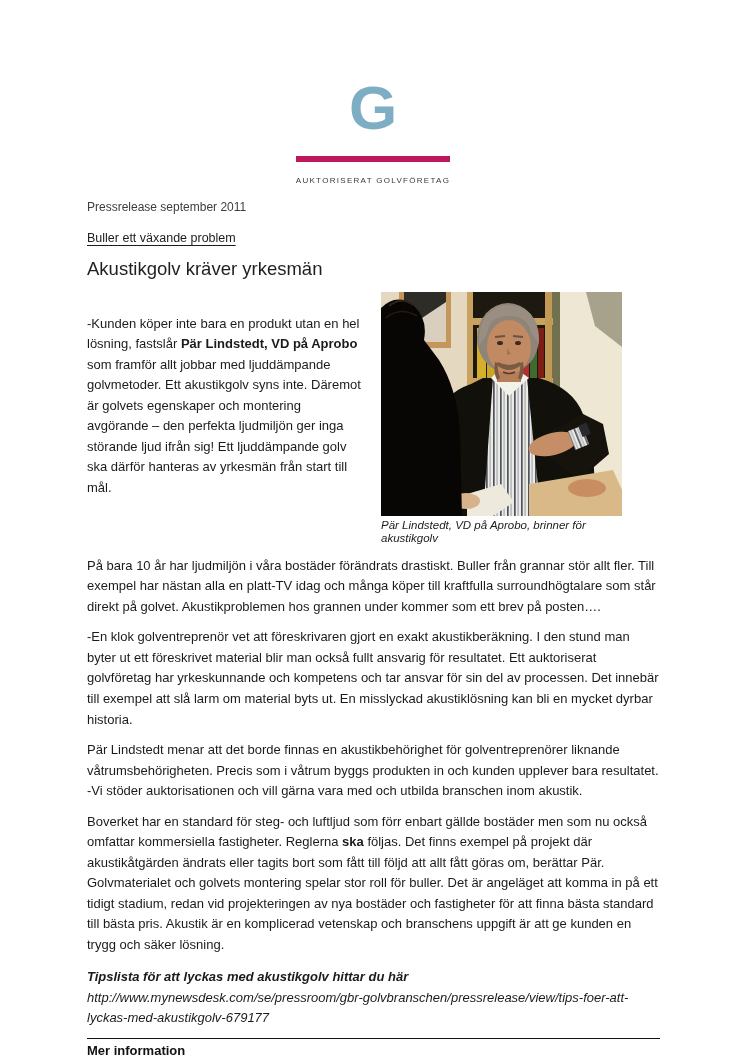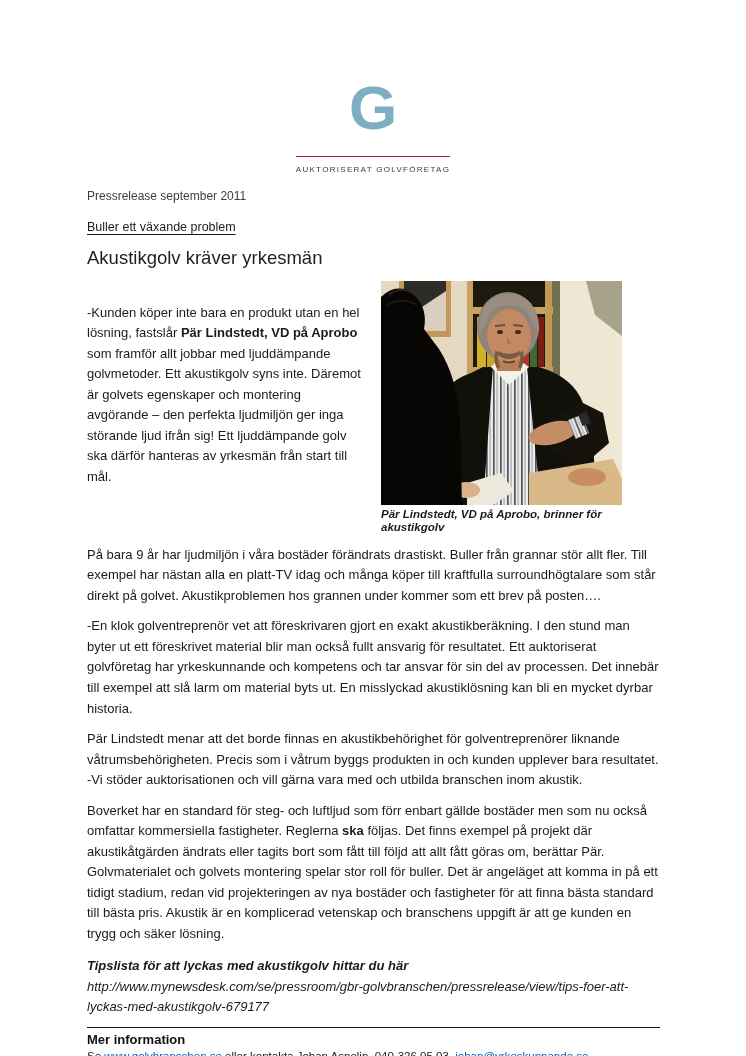--- a/index.html
+++ b/index.html
@@ -25,22 +25,22 @@
   .logo-g {
     font-size: 62px;
     line-height: 0.85;
     font-weight: 700;
     color: var(--logo-blue, #7DAEC3);
     letter-spacing: 0;
   }
   .logo-tagline {
     display: inline-block;
     margin-top: 3px;
-    padding-top: 8px;
-    border-top: 1px solid #be185d;
+    padding-top: 14px;
+    border-top: 6px solid #be185d;
     font-size: 8px;
     font-weight: 500;
     letter-spacing: 1.3px;
     color: #3a3a3a;
     font-family: "Liberation Sans", sans-serif;
   }
   
   .dateline {
     margin-top: 13px;
     font-size: 12px;
@@ -75,21 +75,21 @@
     line-height: 1.58;
     color: #1b1b1b;
   }
   p.body { margin-top: 10px; margin-bottom: 10px; }
   .preline { white-space: pre-line; }
   figure { width: 241px; }
   figure svg { display: block; }
   .caption {
     margin-top: 3px;
     font-size: 11.5px;
-    font-weight: 700;
+    font-weight: 400;
     font-style: italic;
     line-height: 1.18;
     color: #1b1b1b;
   }
   
   .tips {
     margin-top: 12px;
     font-size: 13px;
     line-height: 1.55;
     font-style: italic;
@@ -218,21 +218,21 @@
 
             <path d="M0,224 L0,16 Q16,0 33,14 Q47,27 43,48 L58,68 Q76,96 79,140 L81,224 Z" fill="#080604"></path>
             <path d="M8,14 Q20,4 32,13" stroke="#2E2218" stroke-width="2" fill="none"></path>
             <path d="M5,26 Q18,14 36,24" stroke="#241A10" stroke-width="1.6" fill="none"></path>
           </svg>
           <figcaption class="caption">Pär Lindstedt, VD på Aprobo, brinner för akustikgolv</figcaption>
         </figure>
       </div>
     </div>
 
-    <p class="body">På bara 9 år har ljudmiljön i våra bostäder förändrats drastiskt. Buller från grannar stör allt fler. Till exempel har nästan alla en platt-TV idag och många köper till kraftfulla surroundhögtalare som står direkt på golvet. Akustikproblemen hos grannen under kommer som ett brev på posten….</p>
+    <p class="body">På bara 10 år har ljudmiljön i våra bostäder förändrats drastiskt. Buller från grannar stör allt fler. Till exempel har nästan alla en platt-TV idag och många köper till kraftfulla surroundhögtalare som står direkt på golvet. Akustikproblemen hos grannen under kommer som ett brev på posten….</p>
 
     <p class="body">-En klok golventreprenör vet att föreskrivaren gjort en exakt akustikberäkning. I den stund man byter ut ett föreskrivet material blir man också fullt ansvarig för resultatet. Ett auktoriserat golvföretag har yrkeskunnande och kompetens och tar ansvar för sin del av processen. Det innebär till exempel att slå larm om material byts ut. En misslyckad akustiklösning kan bli en mycket dyrbar historia.</p>
 
     <p class="body preline">Pär Lindstedt menar att det borde finnas en akustikbehörighet för golventreprenörer liknande våtrumsbehörigheten. Precis som i våtrum byggs produkten in och kunden upplever bara resultatet.
 -Vi stöder auktorisationen och vill gärna vara med och utbilda branschen inom akustik.</p>
 
     <p class="body"><span>Boverket har en standard för steg- och luftljud som förr enbart gällde bostäder men som nu också omfattar kommersiella fastigheter. Reglerna </span><strong>ska</strong><span> följas. Det finns exempel på projekt där akustikåtgärden ändrats eller tagits bort som fått till följd att allt fått göras om, berättar Pär. Golvmaterialet och golvets montering spelar stor roll för buller. Det är angeläget att komma in på ett tidigt stadium, redan vid projekteringen av nya bostäder och fastigheter för att finna bästa standard till bästa pris. Akustik är en komplicerad vetenskap och branschens uppgift är att ge kunden en trygg och säker lösning.</span></p>
 
     <p class="tips"><span class="tips-label">Tipslista för att lyckas med akustikgolv hittar du här </span><span class="tips-url">http://www.mynewsdesk.com/se/pressroom/gbr-golvbranschen/pressrelease/view/tips-foer-att-lyckas-med-akustikgolv-679177</span></p>
 

